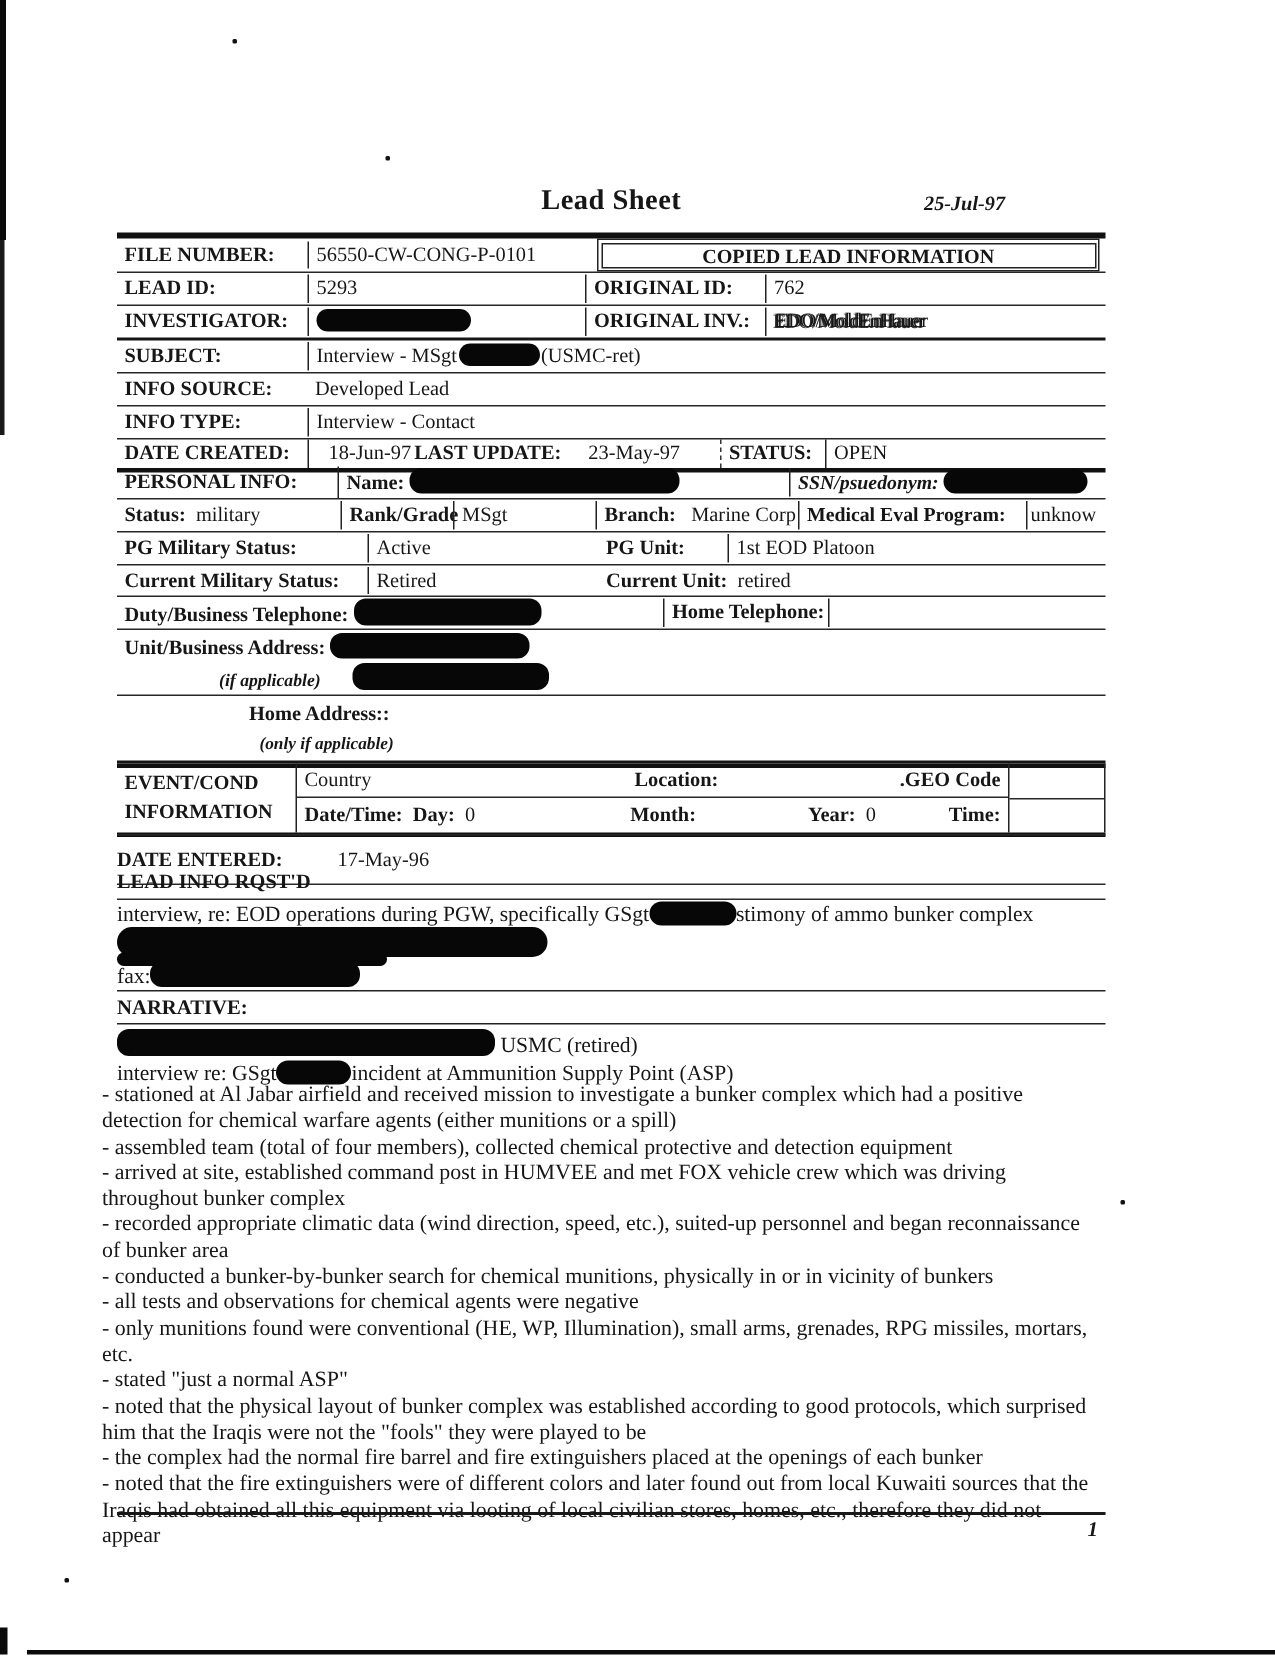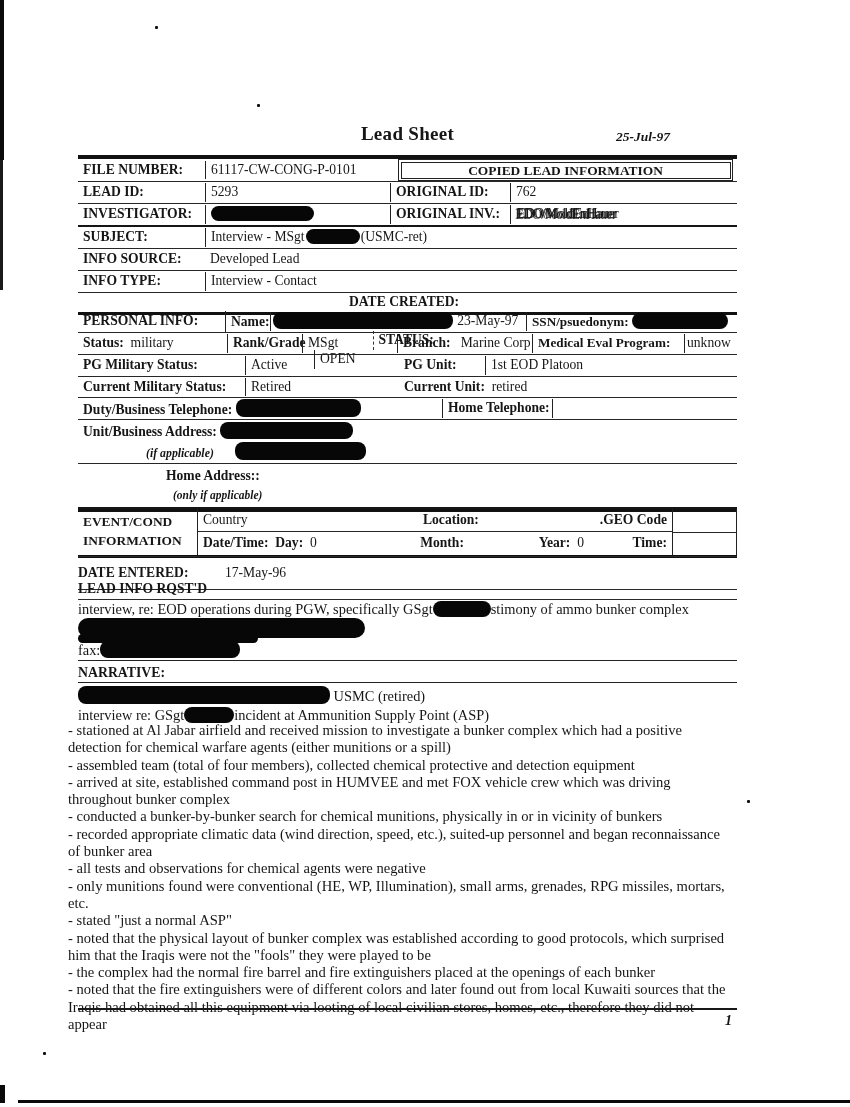--- a/index.html
+++ b/index.html
@@ -38,21 +38,21 @@
     <span class="b" style="font-size:19px;letter-spacing:0.3px;">Lead Sheet</span>
   </div>
   <div class="abs" style="left:538px;top:4px;width:140px;">
     <span class="b i" style="font-size:13.5px;">25-Jul-97</span>
   </div>
 </div>
 
 <div class="abs sec" style="top:155px;border-top:4px solid #111;">
   <div class="row hl" style="height:23px;">
     <div class="cell b" style="width:127px;">FILE NUMBER:</div>
-    <div class="cell vl" style="width:193px;">61117-CW-CONG-P-0101</div>
+    <div class="cell vl" style="width:193px;">56550-CW-CONG-P-0101</div>
     <div style="box-sizing:border-box;width:339px;padding:0 4px 0 0;">
       <div style="border:1.6px solid #222;padding:1.5px;">
         <div class="b" style="border:1.4px solid #222;text-align:center;font-size:13.4px;line-height:15px;">COPIED LEAD INFORMATION</div>
       </div>
     </div>
   </div>
   <div class="row hl" style="height:22px;">
     <div class="cell b" style="width:127px;">LEAD ID:</div>
     <div class="cell vl" style="width:185px;">5293</div>
     <div class="cell b vl" style="width:120px;">ORIGINAL ID:</div>
@@ -71,35 +71,35 @@
     </div>
   </div>
   <div class="row hl" style="height:22px;">
     <div class="cell b" style="width:127px;">INFO SOURCE:</div>
     <div class="cell" style="width:532px;">Developed Lead</div>
   </div>
   <div class="row hl" style="height:22px;">
     <div class="cell b" style="width:127px;">INFO TYPE:</div>
     <div class="cell vl" style="width:532px;">Interview - Contact</div>
   </div>
-  <div class="row" style="height:22px;border-bottom:3px solid #111;flex-direction:column;">
+  <div class="row" style="height:22px;border-bottom:3px solid #111;">
     <div class="cell b" style="width:127px;">DATE CREATED:</div>
     <div class="cell vl" style="width:275px;">
       <span style="margin-left:8px;">18-Jun-97</span><span class="b" style="margin-left:2px;">LAST UPDATE:</span><span style="margin-left:18px;">23-May-97</span>
     </div>
     <div class="cell b" style="width:70px;border-left:1.4px dashed #333;">STATUS:</div>
     <div class="cell vl" style="width:187px;">OPEN</div>
   </div>
 </div>
 
 <div class="abs sec" style="top:311px;">
   <div class="row hl" style="height:22px;">
     <div class="cell b" style="width:147px;">PERSONAL INFO:</div>
     <div class="cell vl" style="width:301px;"><span class="b">Name:</span> <span class="redact" style="width:180px;height:17px;"></span></div>
-    <div class="cell vl" style="width:211px;padding-right:0;"><span class="b lblsm">SSN/psuedonym:</span> <span class="redact" style="width:96px;height:16px;"></span></div>
+    <div class="cell vl" style="width:211px;padding-right:0;font-style:italic;"><span class="b lblsm">SSN/psuedonym:</span> <span class="redact" style="width:96px;height:16px;"></span></div>
   </div>
   <div class="row hl" style="height:22px;">
     <div class="cell" style="width:149px;"><span class="b">Status:</span>&nbsp; <span>military</span></div>
     <div class="cell b vl" style="width:75px;padding-right:0;">Rank/Grade</div>
     <div class="cell vl" style="width:95px;">MSgt</div>
     <div class="cell vl" style="width:135px;"><span class="b">Branch:</span>&nbsp;&nbsp; <span>Marine Corp</span></div>
     <div class="cell b vl lblsm" style="width:152px;">Medical Eval Program:</div>
     <div class="cell vl" style="width:53px;padding:1px 2px;">unknow</div>
   </div>
   <div class="row hl" style="height:22px;">
@@ -182,22 +182,22 @@
   <span class="redact" style="width:252px;height:18px;"></span> <span>USMC (retired)</span>
 </div>
 <div class="abs sec" style="top:707px;font-size:14.4px;">
   <span>interview re: GSgt</span><span class="redact" style="width:50px;height:16px;"></span><span>incident at Ammunition Supply Point (ASP)</span>
 </div>
 
 <div class="abs bodytext" style="top:722px;left:68px;width:664px;">
   <p>- stationed at Al Jabar airfield and received mission to investigate a bunker complex which had a positive detection for chemical warfare agents (either munitions or a spill)</p>
   <p>- assembled team (total of four members), collected chemical protective and detection equipment</p>
   <p>- arrived at site, established command post in HUMVEE and met FOX vehicle crew which was driving throughout bunker complex</p>
+  <p>- recorded appropriate climatic data (wind direction, speed, etc.), suited-up personnel and began reconnaissance of bunker area</p>
   <p>- conducted a bunker-by-bunker search for chemical munitions, physically in or in vicinity of bunkers</p>
-  <p>- recorded appropriate climatic data (wind direction, speed, etc.), suited-up personnel and began reconnaissance of bunker area</p>
   <p>- all tests and observations for chemical agents were negative</p>
   <p>- only munitions found were conventional (HE, WP, Illumination), small arms, grenades, RPG missiles, mortars, etc.</p>
   <p>- stated "just a normal ASP"</p>
   <p>- noted that the physical layout of bunker complex was established according to good protocols, which surprised him that the Iraqis were not the "fools" they were played to be</p>
   <p>- the complex had the normal fire barrel and fire extinguishers placed at the openings of each bunker</p>
   <p>- noted that the fire extinguishers were of different colors and later found out from local Kuwaiti sources that the Iraqis had obtained all this equipment via looting of local civilian stores, homes, etc., therefore they did not appear</p>
 </div>
 
 <div class="abs sec" style="top:1008px;border-bottom:2.6px solid #181818;"></div>
 <div class="abs i b" style="top:1013px;left:725px;font-size:14px;">1</div>

